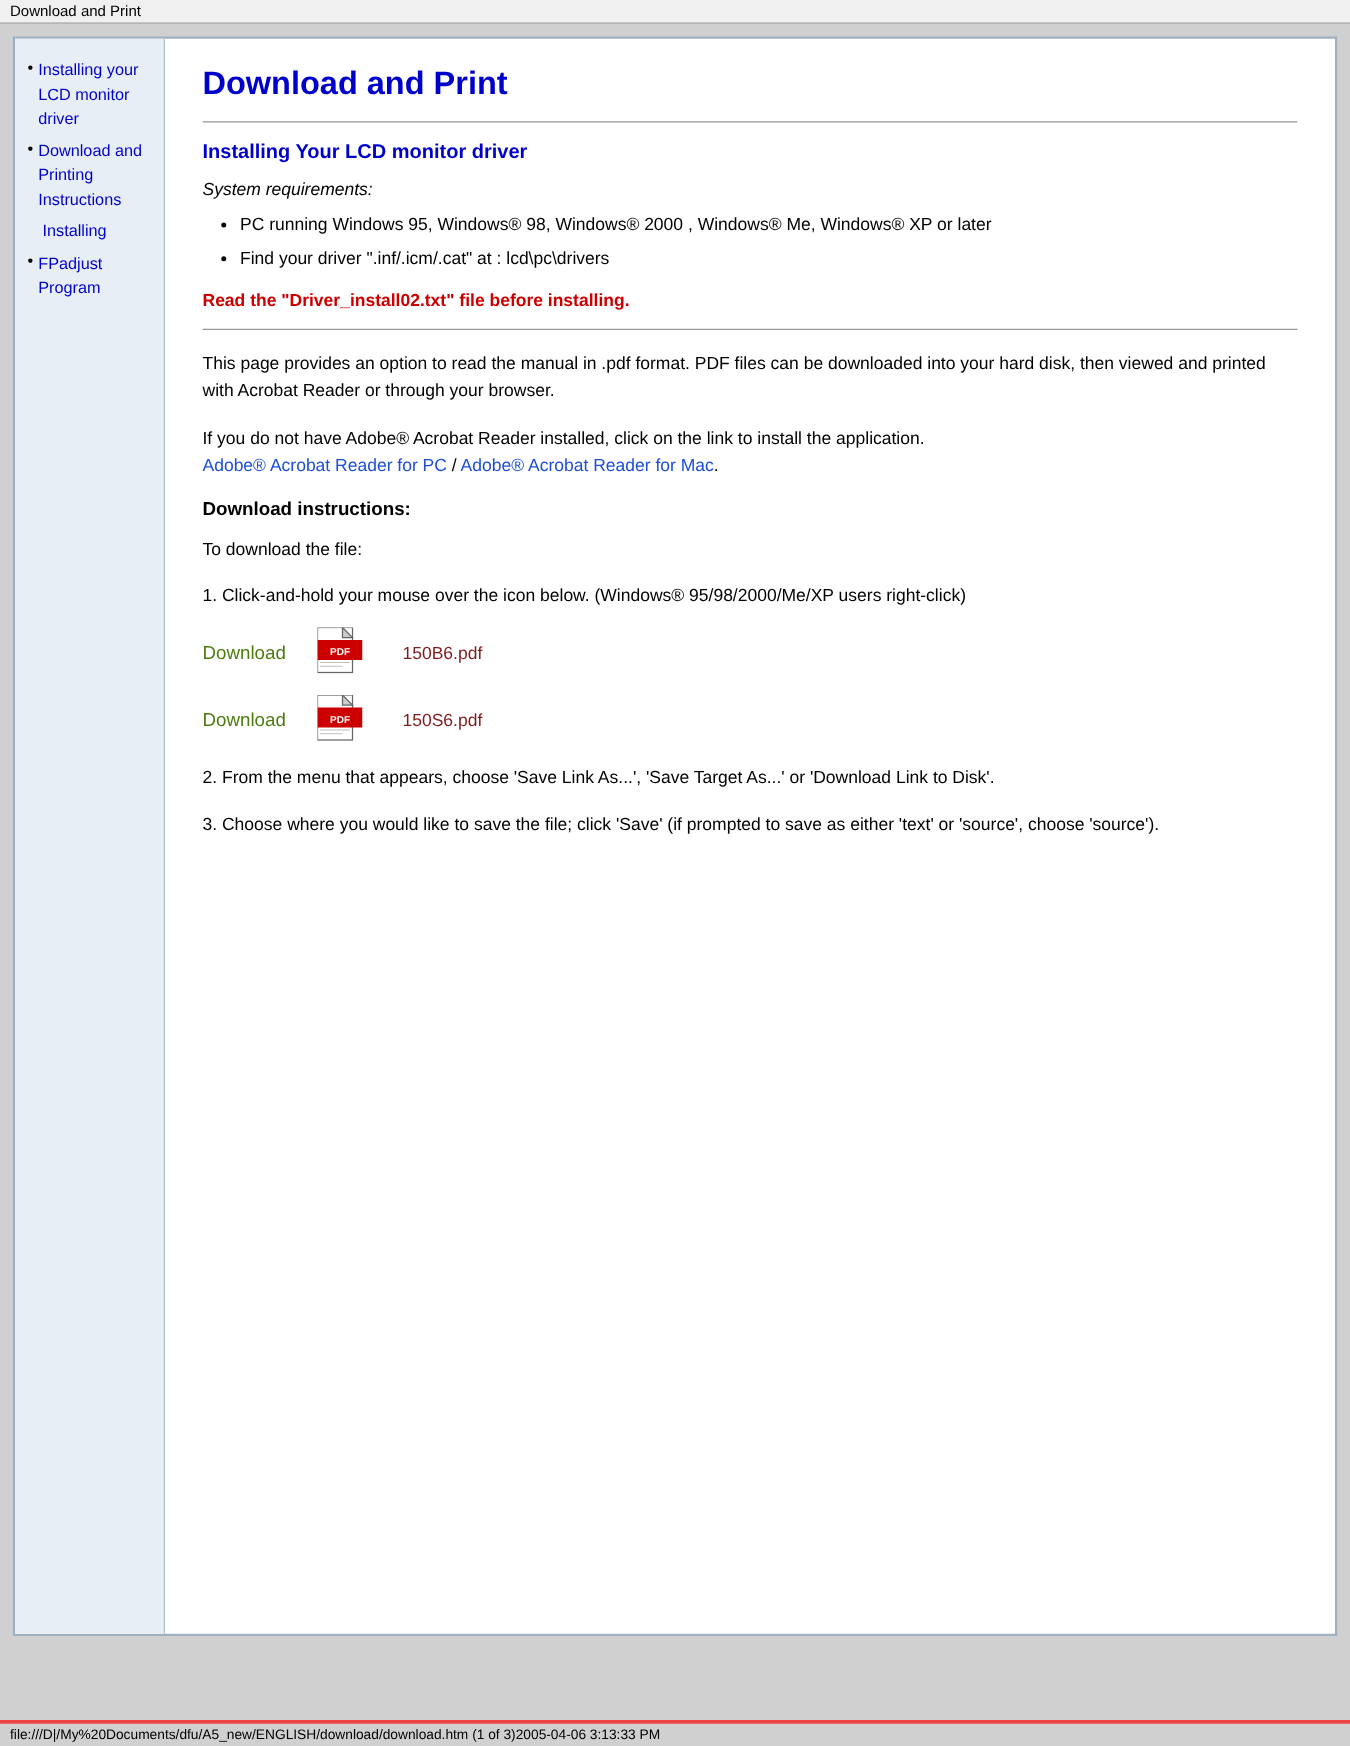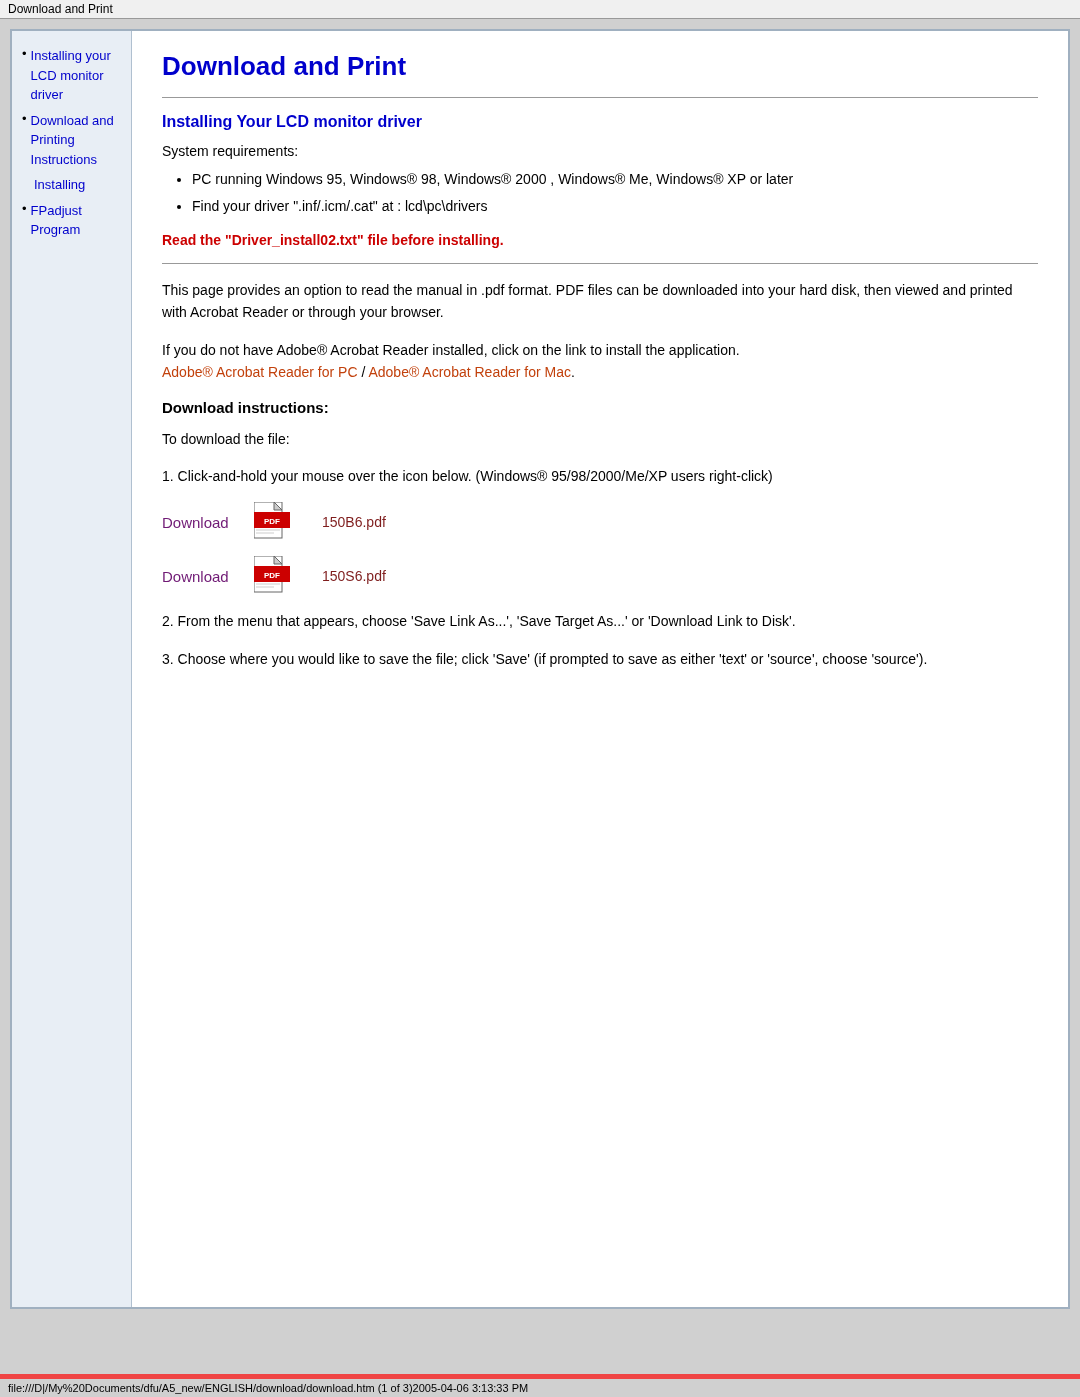--- a/index.html
+++ b/index.html
@@ -66,20 +66,21 @@
       border-top: 1px solid #999;
       margin: 15px 0;
     }
     .section-heading {
       color: #0000cc;
       font-size: 16px;
       font-weight: bold;
       margin-bottom: 12px;
     }
     .italic-label {
+      font-style: italic;
       margin-bottom: 10px;
     }
     .bullet-list {
       list-style: disc;
       margin-left: 30px;
       margin-bottom: 15px;
     }
     .bullet-list li {
       margin-bottom: 6px;
       line-height: 1.5;
@@ -88,36 +89,36 @@
       color: #cc0000;
       font-weight: bold;
       font-size: 14px;
       margin: 15px 0;
     }
     .body-paragraph {
       margin-bottom: 15px;
       line-height: 1.6;
     }
     .link-red {
-      color: #c2410c;
+      color: #1d4ed8;
       text-decoration: none;
     }
     .download-instructions-heading {
       font-weight: bold;
       font-size: 15px;
       margin-bottom: 12px;
     }
     .download-row {
       display: flex;
       align-items: center;
       gap: 12px;
       margin-bottom: 14px;
     }
     .download-label {
-      color: #701a75;
+      color: #4d7c0f;
       font-size: 15px;
       font-weight: normal;
       text-decoration: none;
       min-width: 80px;
     }
     .pdf-icon {
       width: 56px;
       height: 40px;
       position: relative;
       display: inline-block;
@@ -130,21 +131,21 @@
       color: #7f1d1d;
       text-decoration: none;
       font-size: 14px;
     }
     .step-text {
       line-height: 1.6;
       margin-bottom: 15px;
     }
     .status-bar {
       background: #d0d0d0;
-      border-top: 5px solid #ef4444;
+      border-top: 3px solid #ef4444;
       padding: 3px 8px;
       font-size: 11px;
       color: #000;
       position: fixed;
       bottom: 0;
       left: 0;
       right: 0;
     }
   </style>
 </head>

